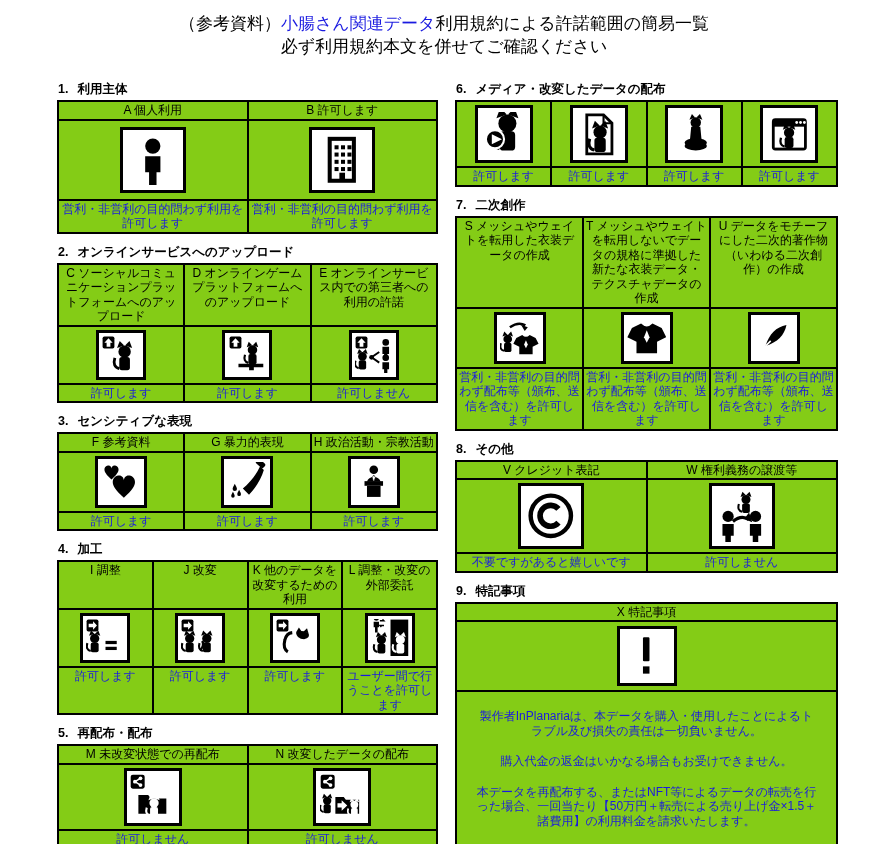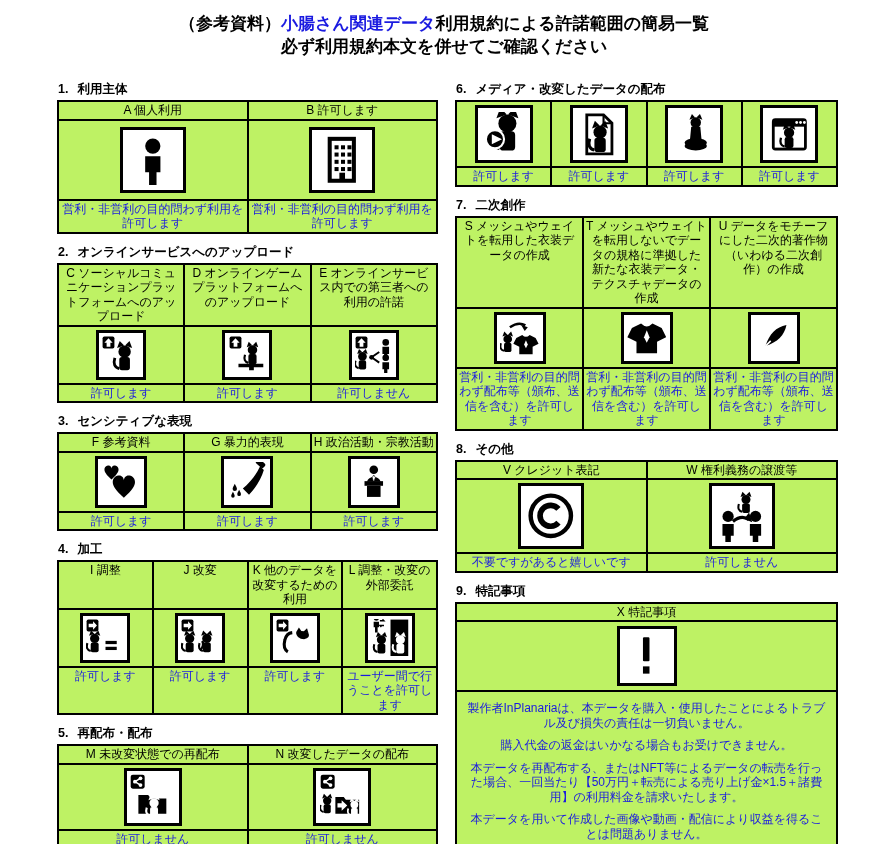--- a/index.html
+++ b/index.html
@@ -2,32 +2,32 @@
 <html style="--blue: #1a1ae0;"><head>
 <meta charset="utf-8">
 <style>
   :root{ --blue:#1a1ae0; --ink:#000; }
   *{ margin:0; padding:0; box-sizing:border-box; }
   html,body{ background:#fff; }
   body{ font-family:"Liberation Sans","DejaVu Sans",sans-serif; color:var(--ink); }
   .page{ position:relative; width:888px; height:844px; background:#fff; overflow:hidden; }
 
   .title{ position:absolute; top:12px; left:0; width:100%; text-align:center;
-          font-weight:bold; font-size:17px; line-height:23px; }
+          font-weight:normal; font-size:17px; line-height:23px; }
   .title .blue{ color:var(--blue); }
 
   .col{ position:absolute; top:82px; }
   .col-left{ left:57px; width:381px; }
   .col-right{ left:455px; width:383px; }
 
   .section{ margin-bottom:11px; }
   .sec-head{ font-size:12.5px; font-weight:bold; line-height:15px; margin:0 0 3px 1px; }
   .sec-num{ display:inline-block; margin-right:9px; }
 
-  table.grid{ width:100%; border-collapse:collapse; table-layout:fixed; background:#bef264;padding-left:12px; }
+  table.grid{ width:100%; border-collapse:collapse; table-layout:fixed; background:#84cc16;padding-left:12px; }
   table.grid th, table.grid td{ border:2px solid #000; text-align:center; vertical-align:top;
        font-size:12px; line-height:14.5px; padding:1px 2px; font-weight:normal; }
   tr.icons td{ vertical-align:middle; padding:3px 2px; }
   td.res, .note-wrap{ color:var(--blue); }
 
   .ibox{ width:50px; height:50px; border:3px solid #000; background:#fff; margin:0 auto;
          display:flex; align-items:center; justify-content:center; }
   .ibox .svg{ display:block; width:86%; height:86%; }
   .ibox svg{ display:block; width:100%; height:100%; }
 
@@ -35,21 +35,21 @@
   .g2 .ibox{ width:50px; height:50px; }   .g2 tr.icons td{ height:58px; }
   .g3 .ibox{ width:52px; height:52px; }   .g3 tr.icons td{ height:60px; }
   .g4 .ibox{ width:50px; height:50px; }   .g4 tr.icons td{ height:58px; }
   .g5 .ibox{ width:58px; height:58px; }   .g5 tr.icons td{ height:66px; }
   .g6 .ibox{ width:58px; height:58px; }   .g6 tr.icons td{ height:66px; }
   .g7 .ibox{ width:52px; height:52px; }   .g7 tr.icons td{ height:60px; }
   .g8 .ibox{ width:66px; height:66px; }   .g8 tr.icons td{ height:74px; }
   .g9 .ibox{ width:60px; height:60px; }   .g9 tr.icons td{ height:70px; }
 
   .note-wrap{ text-align:center; font-size:12px; line-height:13.5px; padding:2px 3px; }
-  .note-line{ margin:8px; }
+  .note-line{ margin:16px; }
 </style>
 </head>
 <body>
 
 <div class="page">
 
   <div class="title">
     <div class="t1"><span>（参考資料）</span><span class="blue">小腸さん関連データ</span><span>利用規約による許諾範囲の簡易一覧</span></div>
     <div class="t2">必ず利用規約本文を併せてご確認ください</div>
   </div>

